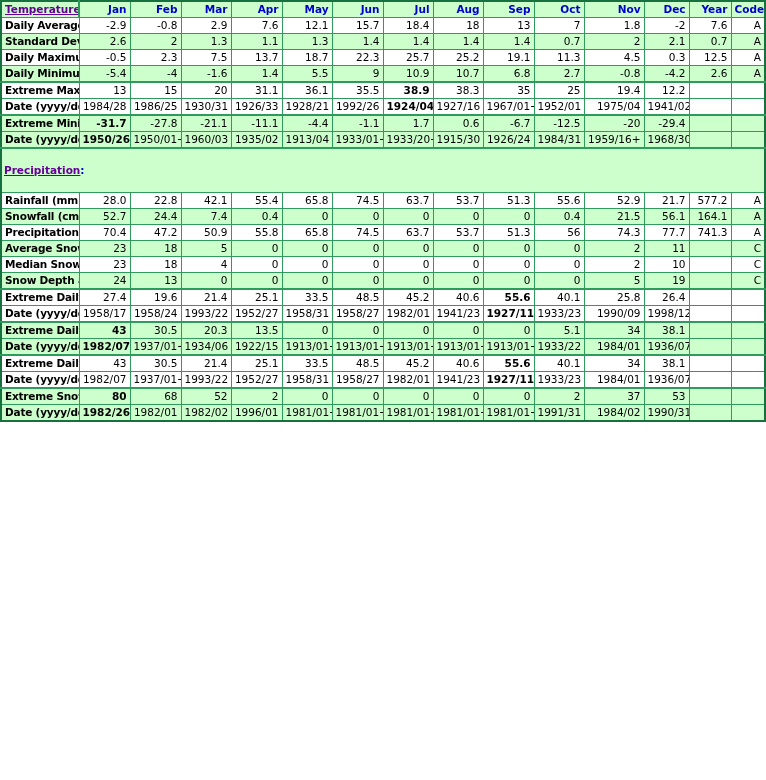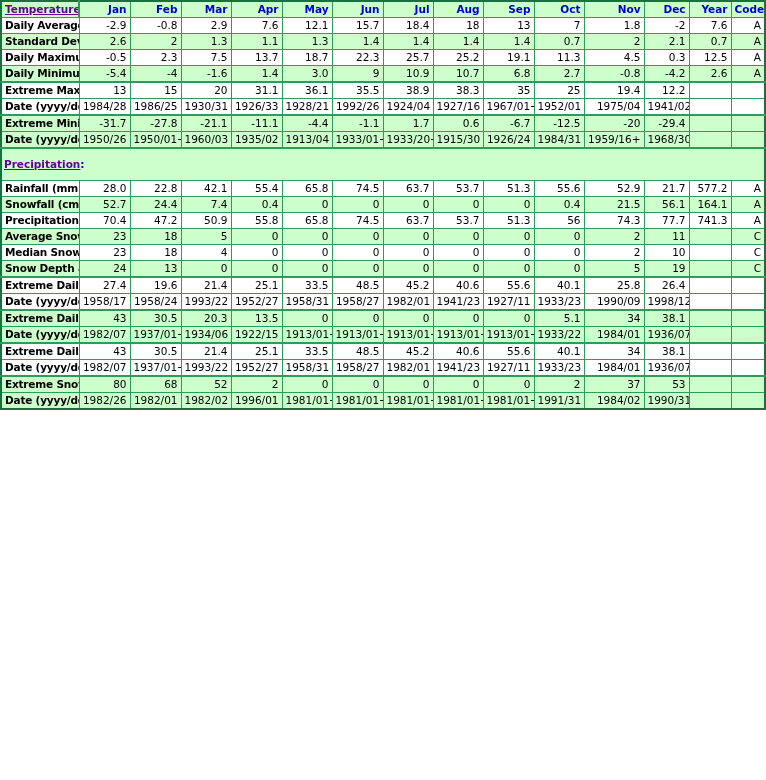--- a/index.html
+++ b/index.html
@@ -45,30 +45,30 @@
     text-align:right;
   }
   tr.hdr td.corner{text-align:left;border-right:2px solid var(--grid);}
   tr.greenrow td{background:var(--rowgreen);}
   tr.whiterow td{background:#ffffff;}
   tr.thick td{border-top:2px solid var(--grid);}
   tr.section td{
     background:var(--rowgreen);
     text-align:left;
     font-weight:bold;
-    padding:9px 2px;
+    padding:15px 2px;
   }
   a.sectlink{
     color:var(--purple);
     text-decoration:underline;
     font-weight:bold;
     cursor:pointer;
   }
   span.colon{color:var(--blue);font-weight:bold;}
-  td.b{font-weight:normal;}
+  td.b{font-weight:bold;}
 </style>
 </head>
 <body>
 
 <table class="climate">
   <colgroup>
     <col style="width:78px">
     <col style="width:51px">
       <col style="width:51px">
       <col style="width:50px">
@@ -152,21 +152,21 @@
         <td>0.3</td>
         <td>12.5</td>
         <td>A</td>
       </tr>
       <tr class="greenrow">
         <td class="lbl">Daily Minimum (°C)</td>
         <td>-5.4</td>
         <td>-4</td>
         <td>-1.6</td>
         <td>1.4</td>
-        <td>3.0</td>
+        <td>5.5</td>
         <td>9</td>
         <td>10.9</td>
         <td>10.7</td>
         <td>6.8</td>
         <td>2.7</td>
         <td>-0.8</td>
         <td>-4.2</td>
         <td>2.6</td>
         <td>A</td>
       </tr>

